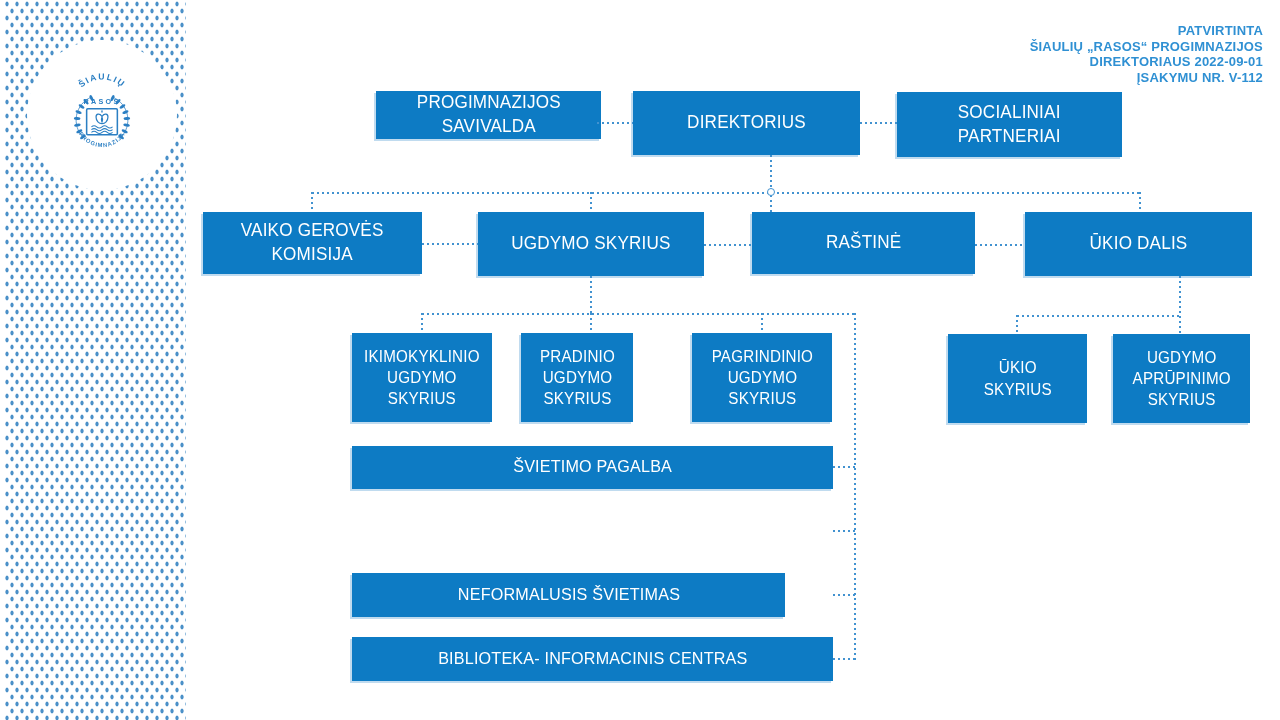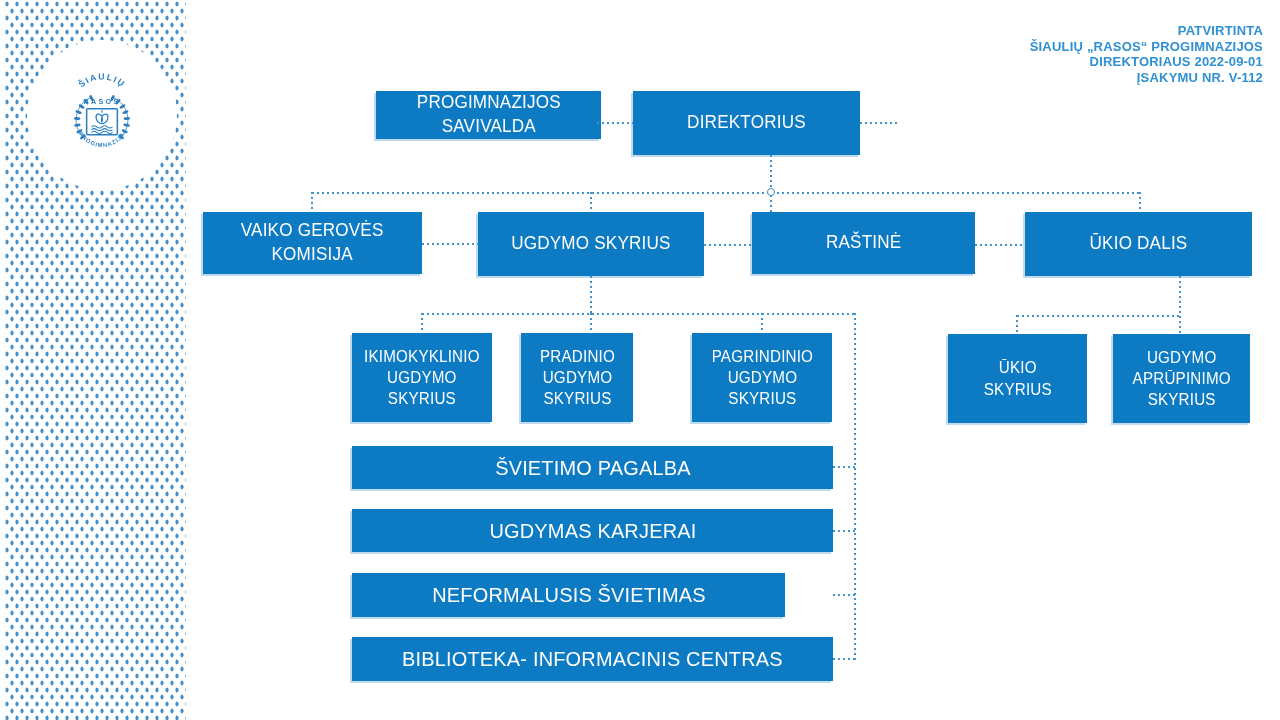--- a/index.html
+++ b/index.html
@@ -34,21 +34,21 @@
   }
 
   
   .node{
     position:absolute;background:var(--box);color:var(--nodetext);
     display:flex;align-items:center;justify-content:center;text-align:center;
     white-space:pre-line;line-height:1.32;letter-spacing:.2px;
     box-shadow:-2px 2px 0 rgba(140,190,225,.55);
   }
   .node .lbl{display:block;transform:scaleX(.95);}
-  .f18{font-size:18px;} .f16{font-size:16px;} .f17{font-size:21px;}
+  .f18{font-size:18px;} .f16{font-size:16px;} .f17{font-size:17px;}
 
   
   .edge-h{position:absolute;height:2px;
     background-image:repeating-linear-gradient(90deg,var(--line) 0 2px,transparent 2px 5px);}
   .edge-v{position:absolute;width:2px;
     background-image:repeating-linear-gradient(180deg,var(--line) 0 2px,transparent 2px 5px);}
   .junction{
     position:absolute;left:767px;top:188px;width:8px;height:8px;border-radius:50%;
     border:1.5px solid var(--line);background:#fff;
   }
@@ -116,20 +116,22 @@
   <div class="approval">
     <div>PATVIRTINTA</div>
     <div>ŠIAULIŲ „RASOS“ PROGIMNAZIJOS</div>
     <div>DIREKTORIAUS 2022-09-01</div>
     <div>ĮSAKYMU NR. V-112</div>
   </div>
 
   <div class="node f18" style="left:376px;top:91px;width:225px;height:48px"><span class="lbl">PROGIMNAZIJOS
 SAVIVALDA</span></div>
   <div class="node f18" style="left:633px;top:91px;width:227px;height:64px"><span class="lbl">DIREKTORIUS</span></div>
+  <div class="node f18" style="left:897px;top:92px;width:225px;height:65px"><span class="lbl">SOCIALINIAI
+PARTNERIAI</span></div>
 
   <div class="node f18" style="left:203px;top:212px;width:219px;height:62px"><span class="lbl">VAIKO  GEROVĖS
 KOMISIJA</span></div>
   <div class="node f18" style="left:752px;top:212px;width:223px;height:62px"><span class="lbl">RAŠTINĖ</span></div>
   <div class="node f18" style="left:478px;top:212px;width:226px;height:64px"><span class="lbl">UGDYMO SKYRIUS</span></div>
   <div class="node f18" style="left:1025px;top:212px;width:227px;height:64px"><span class="lbl">ŪKIO DALIS</span></div>
 
   <div class="node f16" style="left:352px;top:333px;width:140px;height:89px"><span class="lbl">IKIMOKYKLINIO
 UGDYMO
 SKYRIUS</span></div>
@@ -140,21 +142,20 @@
 UGDYMO
 SKYRIUS</span></div>
 
   <div class="node f16" style="left:948px;top:334px;width:139px;height:89px"><span class="lbl">ŪKIO
 SKYRIUS</span></div>
   <div class="node f16" style="left:1113px;top:334px;width:137px;height:89px"><span class="lbl">UGDYMO
 APRŪPINIMO
 SKYRIUS</span></div>
 
   <div class="node f17" style="left:352px;top:446px;width:481px;height:43px"><span class="lbl">ŠVIETIMO PAGALBA</span></div>
-  <div class="node f17" style="left:352px;top:509px;width:481px;height:43px"><span class="lbl">UGDYMAS KARJERAI</span></div>
   <div class="node f17" style="left:352px;top:573px;width:433px;height:44px"><span class="lbl">NEFORMALUSIS ŠVIETIMAS</span></div>
   <div class="node f17" style="left:352px;top:637px;width:481px;height:44px"><span class="lbl">BIBLIOTEKA- INFORMACINIS CENTRAS</span></div>
 
   <div class="edge-h" style="left:597px;top:122px;width:36px"></div>
   <div class="edge-h" style="left:860px;top:122px;width:37px"></div>
   <div class="edge-v" style="left:770px;top:155px;height:57px"></div>
   <div class="edge-h" style="left:312px;top:192px;width:829px"></div>
   <div class="edge-v" style="left:311px;top:192px;height:20px"></div>
   <div class="edge-v" style="left:590px;top:192px;height:20px"></div>
   <div class="edge-v" style="left:1139px;top:192px;height:20px"></div>

